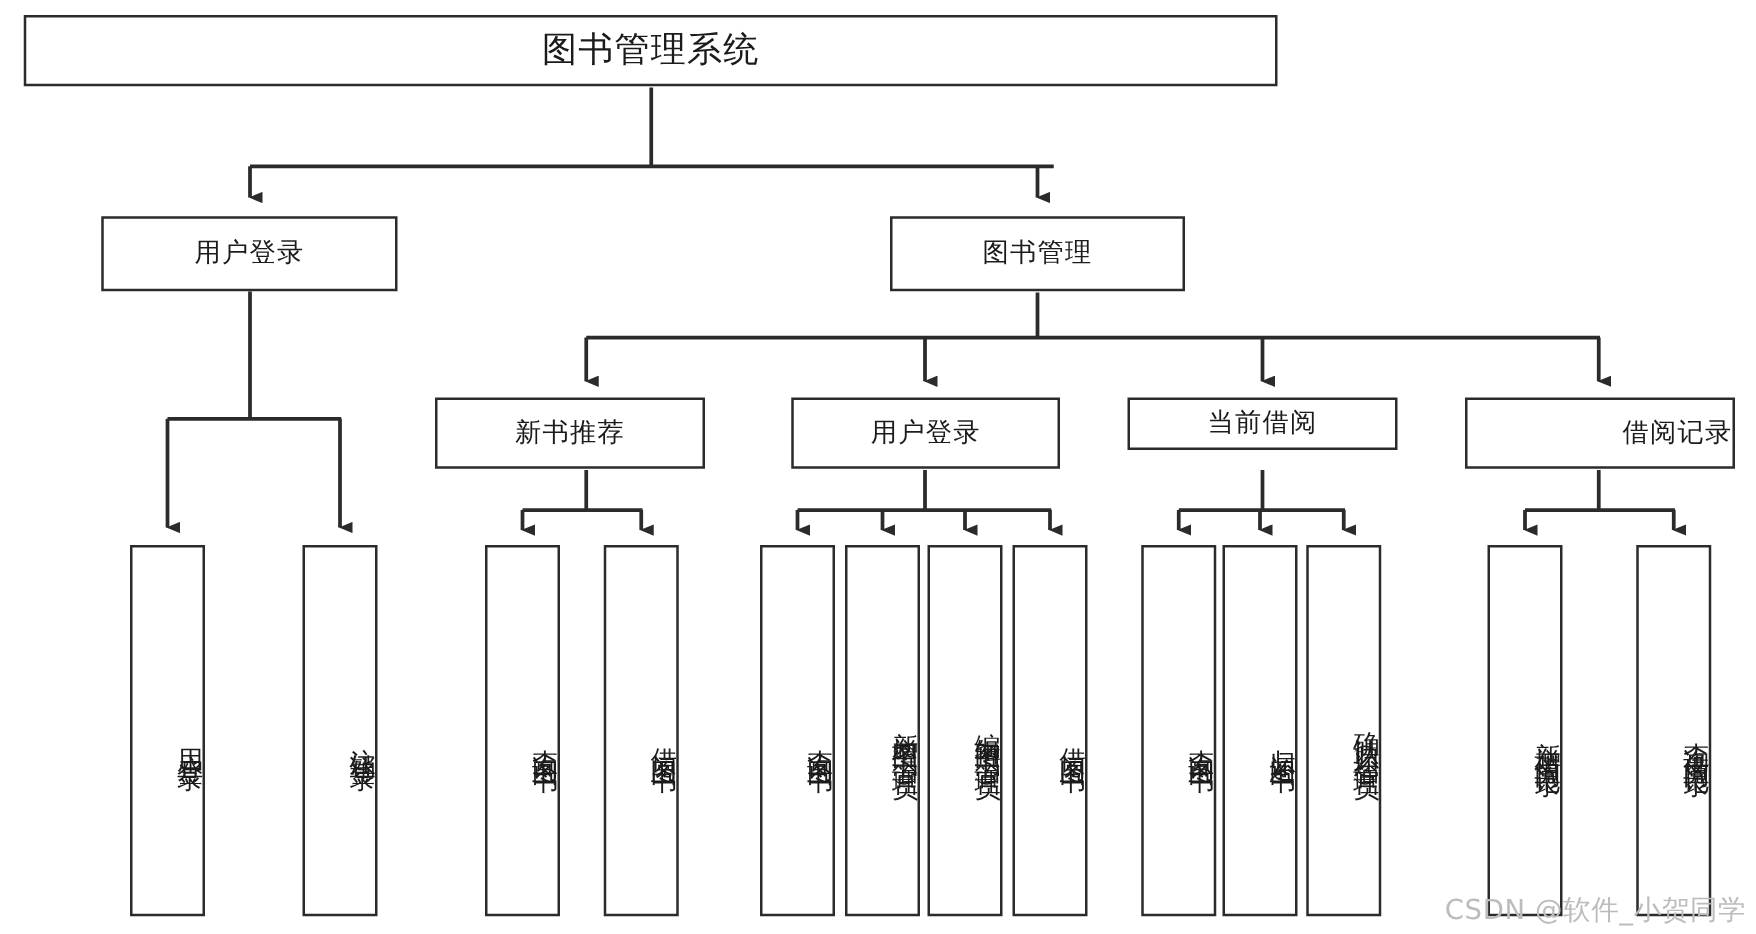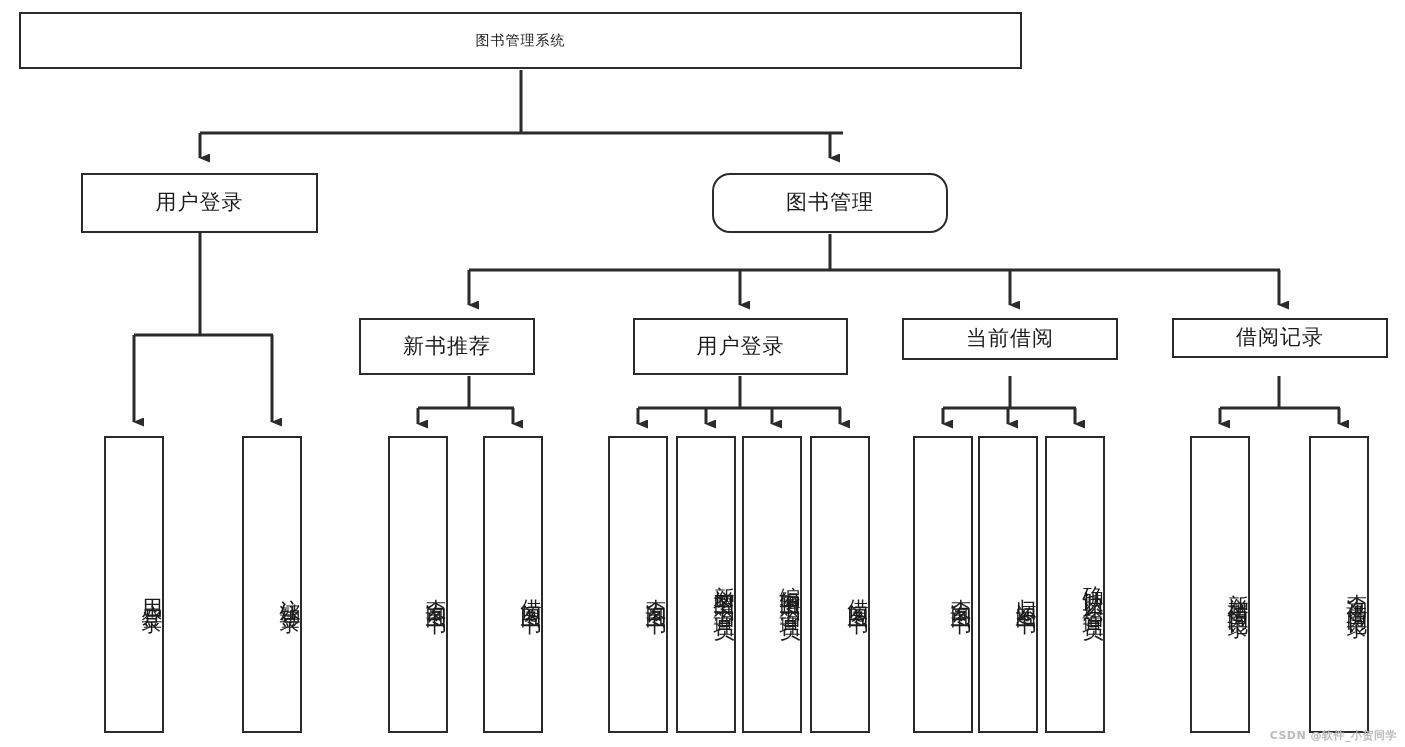--- a/index.html
+++ b/index.html
@@ -36,39 +36,38 @@
     writing-mode: vertical-rl;
     text-orientation: upright;
     font-size: 21px;
     letter-spacing: 5px;
     line-height: 1.0;
     padding-top: 14px;
     align-items: flex-start;
     justify-content: center;
   }
   .node.root {
-    font-size: 14px;
+    font-size: 28px;
   }
   svg.wires {
     position: absolute;
     left: 0;
     top: 0;
     width: 1405px;
     height: 747px;
     pointer-events: none;
   }
   .watermark {
     position: absolute;
     right: 8px;
     bottom: 4px;
-    font-size: 11px;
+    font-size: 22px;
     color: #bcbcbc;
     white-space: nowrap;
     letter-spacing: 0.5px;
-    font-weight: bold;
   }
 </style>
 </head>
 <body>
 
 <div id="canvas">
 
   <svg class="wires" viewBox="0 0 1405 747" xmlns="http://www.w3.org/2000/svg">
     <defs>
       <marker id="arrow" markerWidth="9" markerHeight="11" refX="4.5" refY="10" orient="auto" markerUnits="userSpaceOnUse">
@@ -120,37 +119,37 @@
   </svg>
 
   <div class="node horiz root" style="left:19px; top:12px; width:1003px; height:57px;">
     <span>图书管理系统</span>
   </div>
 
   <div class="node horiz" style="left:81px; top:173px; width:237px; height:60px;">
     <span>用户登录</span>
   </div>
 
-  <div class="node horiz" style="left:712px; top:173px; width:236px; height:60px;border-radius:18px;">
+  <div class="node horiz" style="left:712px; top:173px; width:236px; height:60px;">
     <span>图书管理</span>
   </div>
 
-  <div class="node horiz" style="left:359px; top:318px; width:176px; height:57px;">
+  <div class="node horiz" style="left:348px; top:318px; width:216px; height:57px;">
     <span>新书推荐</span>
   </div>
 
   <div class="node horiz" style="left:633px; top:318px; width:215px; height:57px;">
     <span>用户登录</span>
   </div>
 
   <div class="node horiz" style="left:902px; top:318px; width:216px; height:42px;">
     <span>当前借阅</span>
   </div>
 
-  <div class="node horiz" style="left:1172px; top:318px; width:216px; height:40px;">
+  <div class="node horiz" style="left:1172px; top:318px; width:216px; height:57px;justify-content:flex-end;">
     <span>借阅记录</span>
   </div>
 
   <div class="node vert" style="left:104px; top:436px; width:60px; height:297px;">
     <span>用户登录</span>
   </div>
 
   <div class="node vert" style="left:242px; top:436px; width:60px; height:297px;">
     <span>注销登录</span>
   </div>

